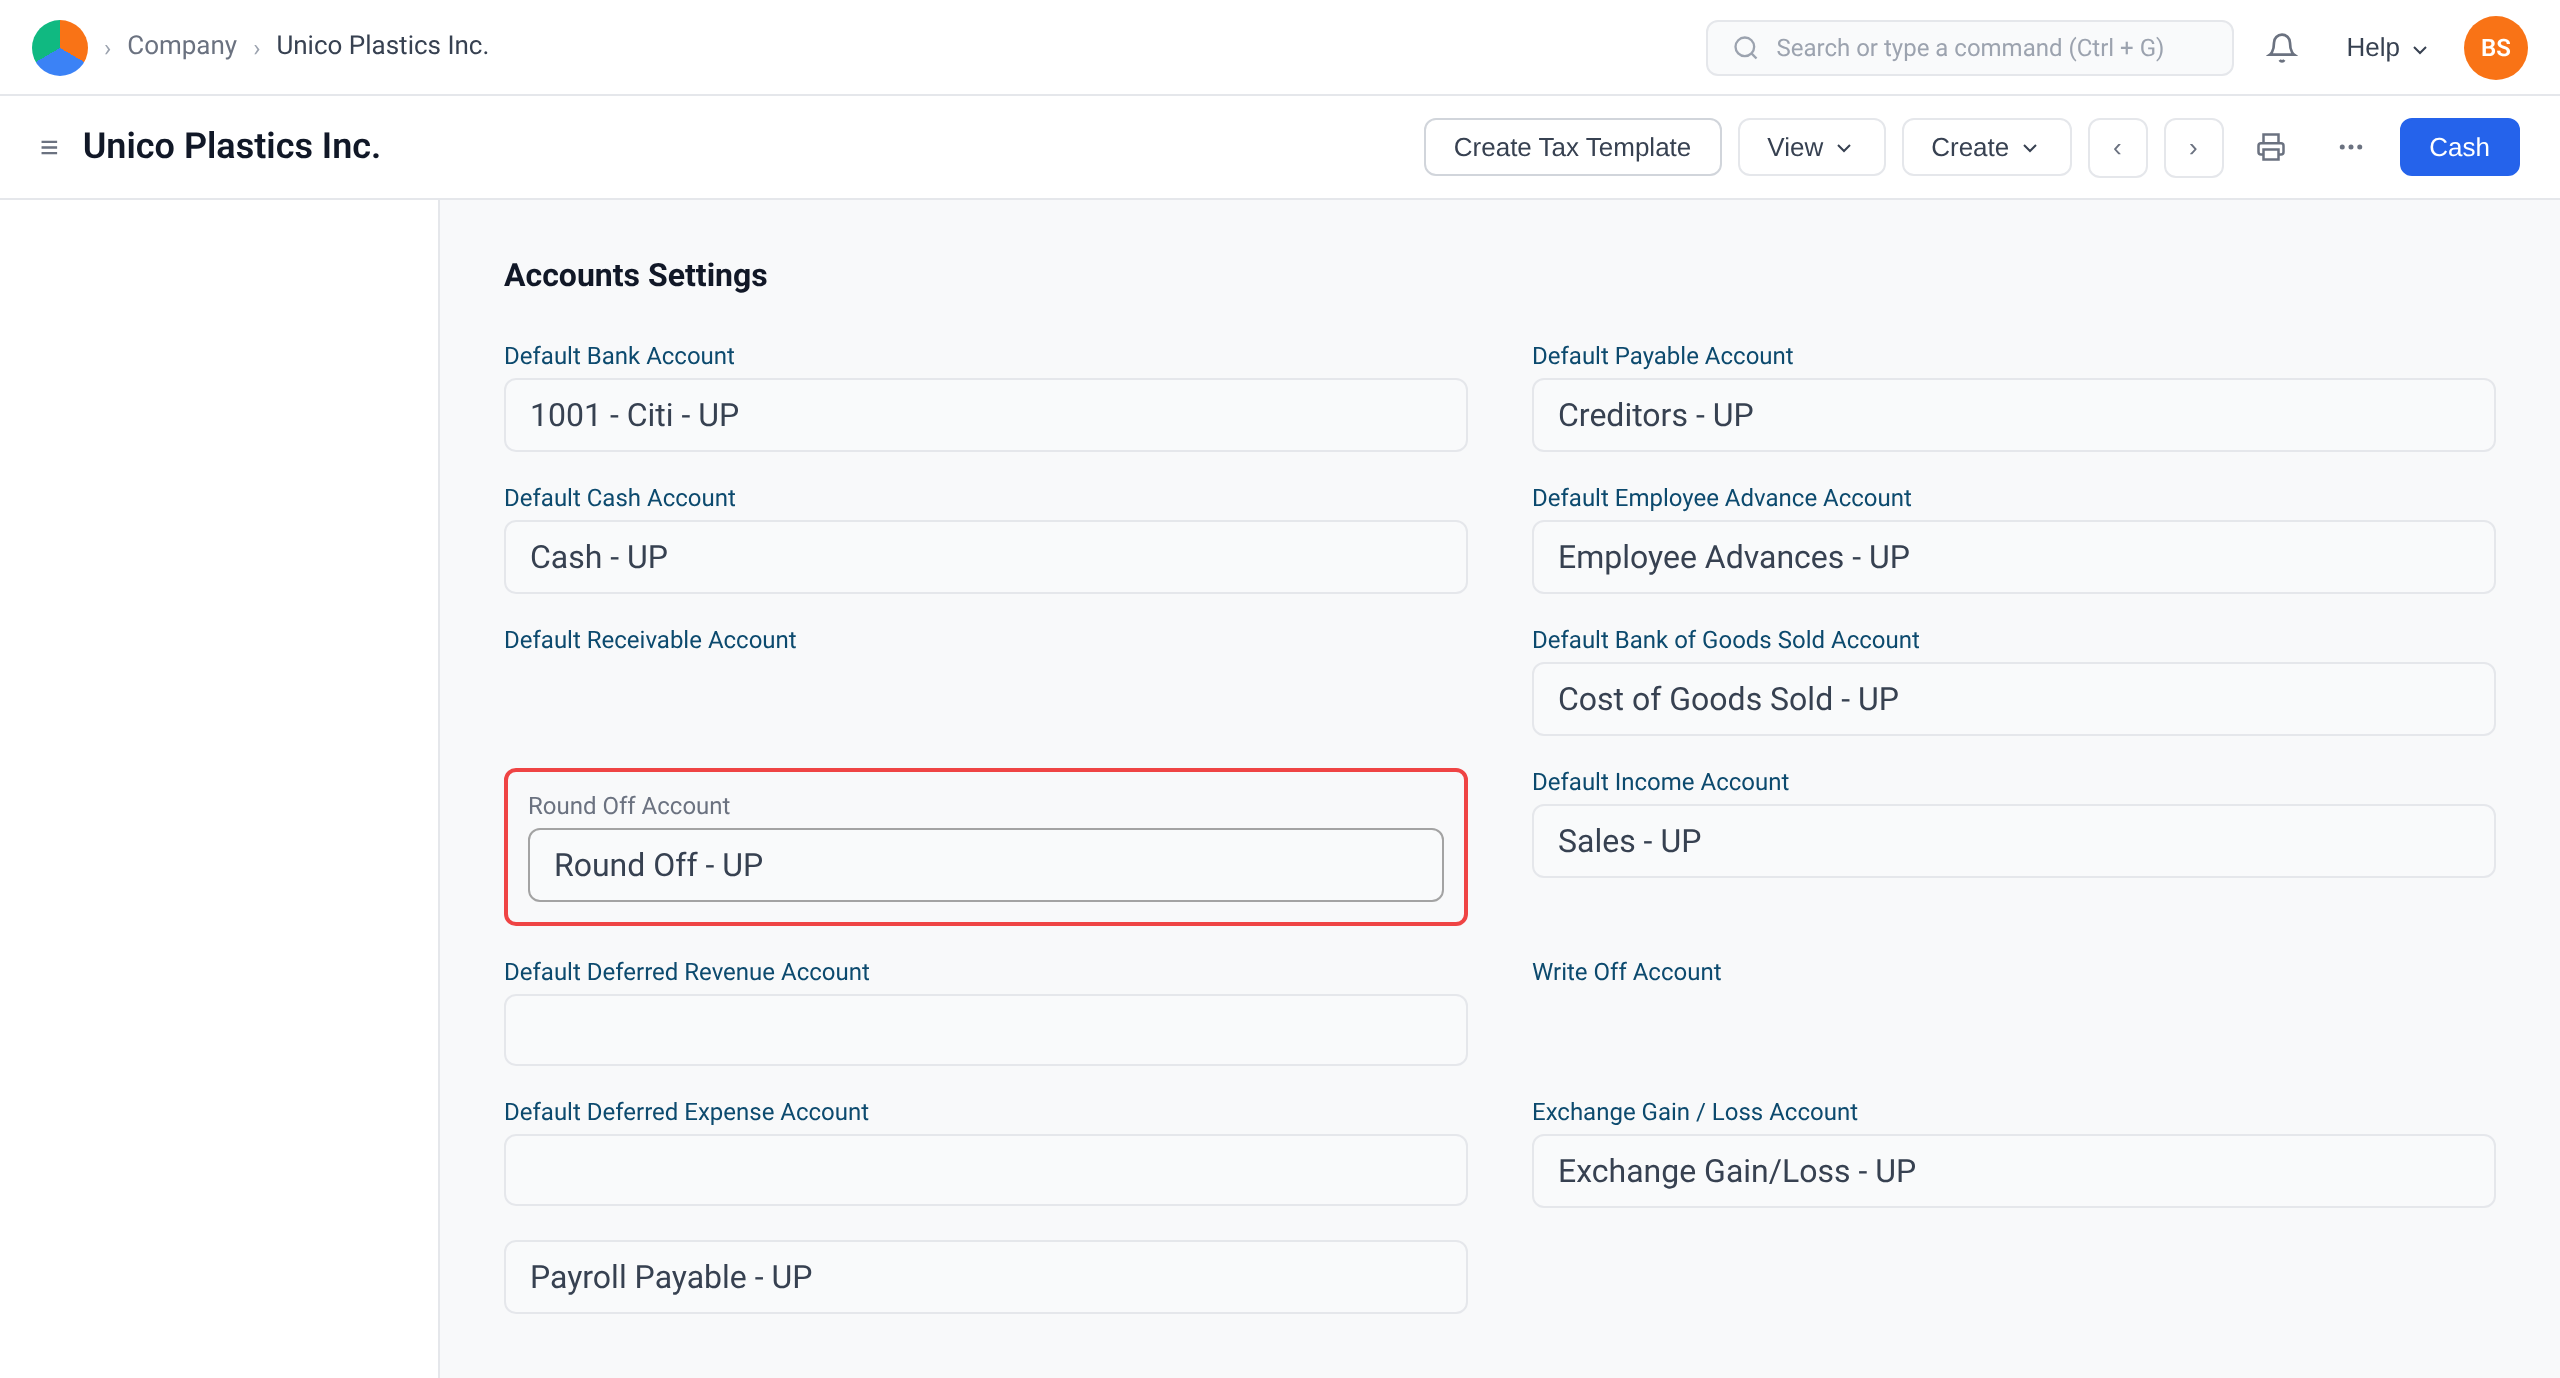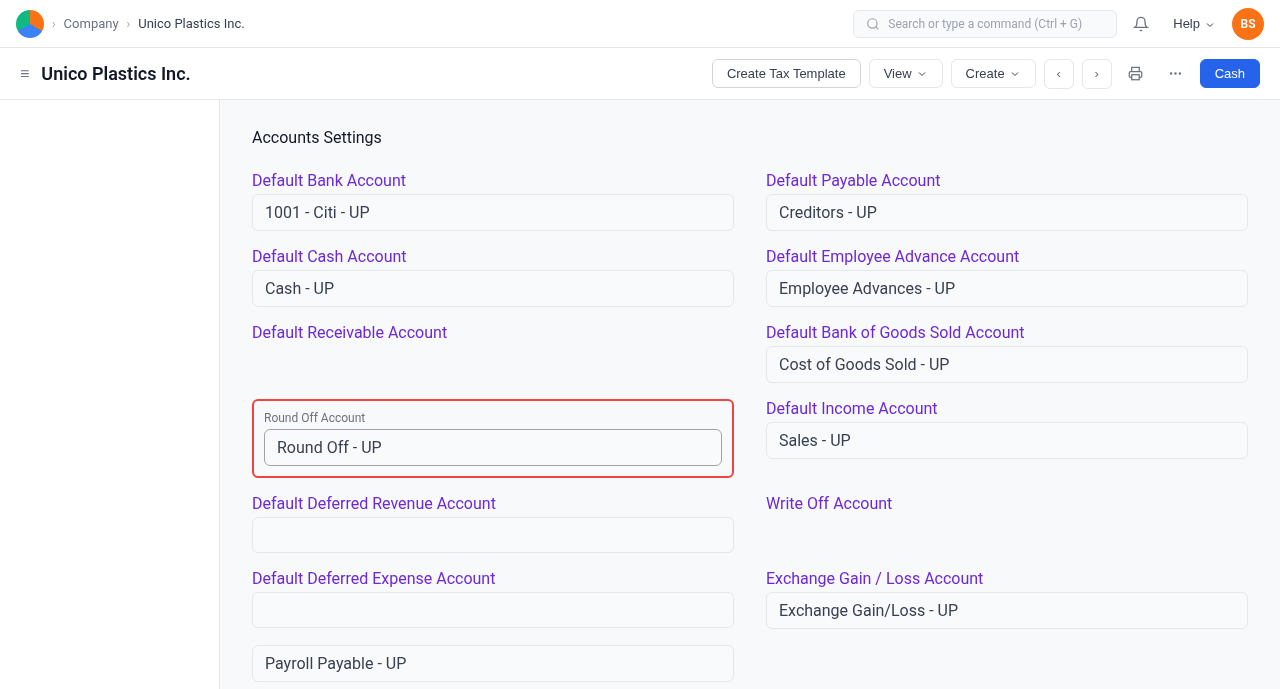--- a/index.html
+++ b/index.html
@@ -84,31 +84,31 @@
       display: flex; min-height: calc(100vh - 100px);
     }
     .sidebar {
       width: 220px; background: #fff; border-right: 1px solid #e5e7eb;
       flex-shrink: 0;
     }
     .content-area {
       flex: 1; padding: 28px 32px; background: #f8f9fa; overflow-y: auto;
     }
     .section-title {
-      font-size: 16px; font-weight: 400; color: #111827; margin-bottom: 24px;
+      font-size: 16px; font-weight: 700; color: #111827; margin-bottom: 24px;
     }
 
     
     .form-grid {
       display: grid;
       grid-template-columns: 1fr 1fr;
       gap: 16px 32px;
     }
     .form-field { display: flex; flex-direction: column; gap: 4px; }
-    .form-label { font-size: 16px; color: #6d28d9; font-weight: 400; }
+    .form-label { font-size: 12px; color: #0c4a6e; font-weight: 400; }
     .form-input {
       background: #f9fafb; border: 1px solid #e5e7eb;
       border-radius: 6px; padding: 8px 12px;
       font-size: 16px; color: #374151;
       width: 100%;
     }
     .form-input-empty {
       background: #f9fafb; border: 1px solid #e5e7eb;
       border-radius: 6px; padding: 8px 12px;
       font-size: 13px; color: #9ca3af;

